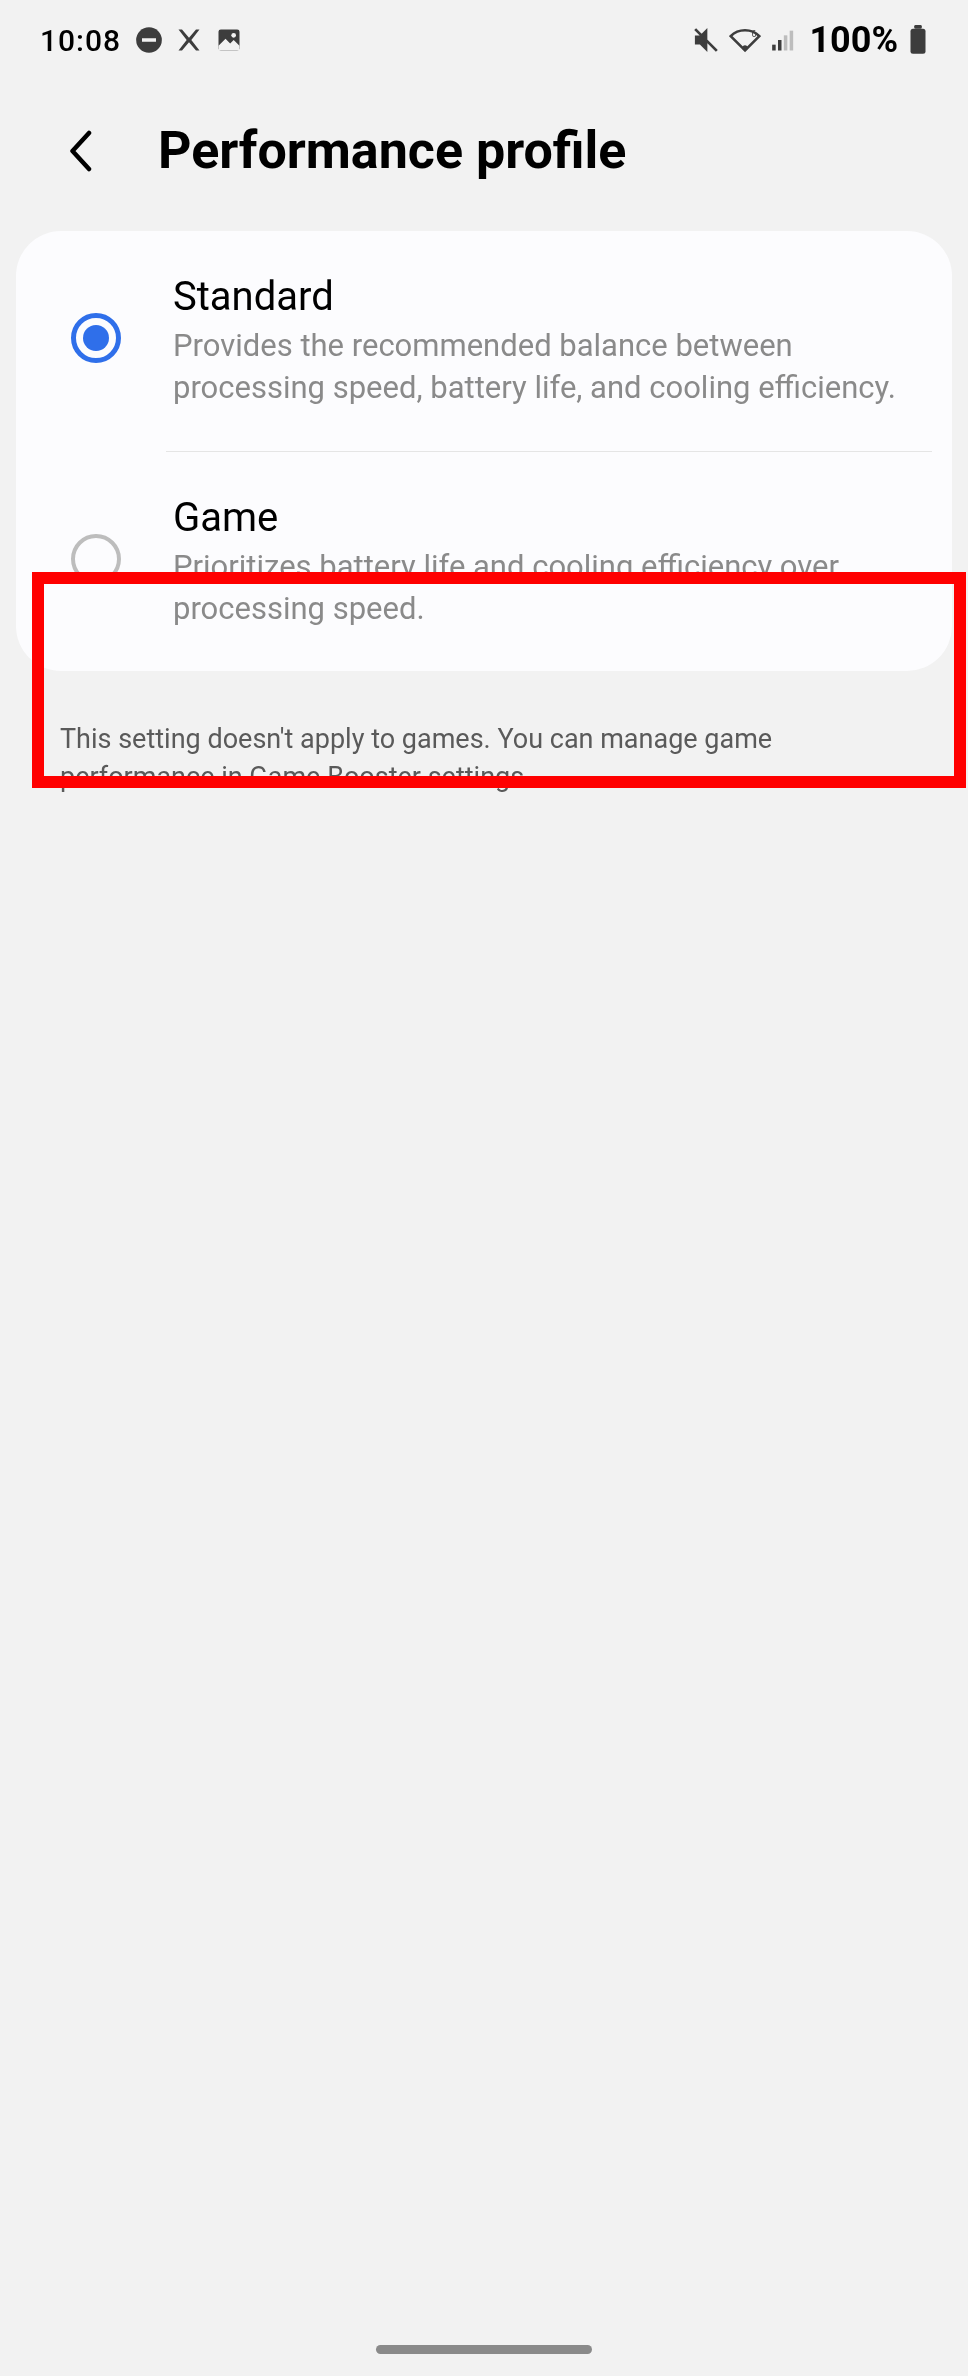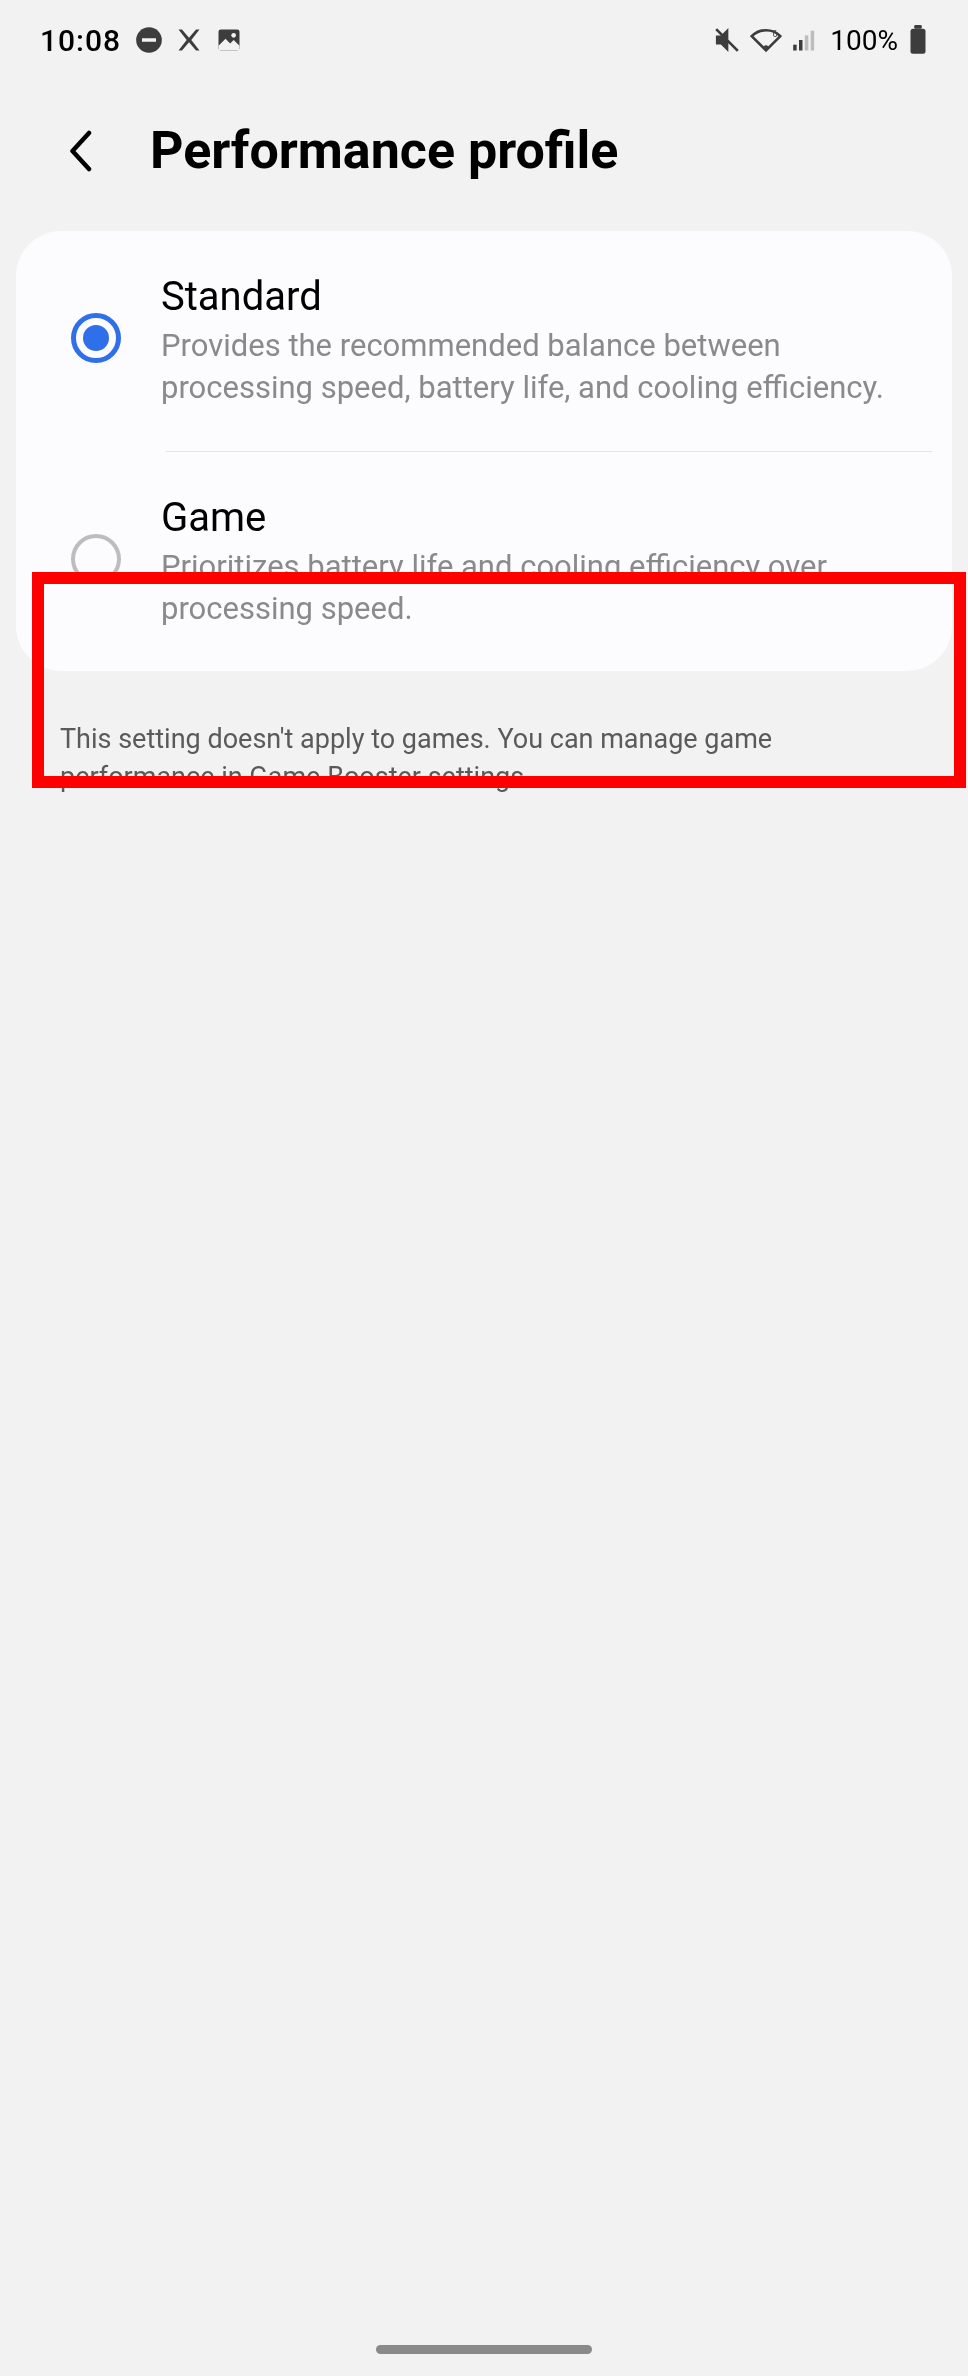--- a/index.html
+++ b/index.html
@@ -54,32 +54,33 @@
       height: 40px;
       display: flex;
       align-items: center;
       justify-content: center;
       cursor: pointer;
     }
     .page-title {
       font-size: 52px;
       font-weight: 700;
       color: #000;
+      margin-left: 8px;
     }
     .card {
       background: #fcfcfe;
       border-radius: 45px;
       margin: 0 16px;
       overflow: hidden;
     }
     .option {
       display: flex;
       align-items: flex-start;
       padding: 42px 50px 42px 55px;
-      gap: 40px;
+      gap: 52px;
       cursor: pointer;
       position: relative;
     }
     .radio {
       width: 50px;
       height: 50px;
       border-radius: 50%;
       flex-shrink: 0;
       margin-top: 40px;
       position: relative;
@@ -142,22 +143,22 @@
       position: absolute;
       bottom: 22px;
       left: 50%;
       transform: translateX(-50%);
       width: 216px;
       height: 9px;
       background: #8a8a8a;
       border-radius: 5px;
     }
     .battery-text {
-      font-size: 28px;
-      font-weight: 400;
+      font-size: 36px;
+      font-weight: 700;
     }
   </style>
 </head>
 <body>
 
 <div class="status-bar">
   <div class="status-left">
     <span class="status-time">10:08</span>
     <span class="status-icons-left">
       <svg width="28" height="28" viewBox="0 0 24 24">

